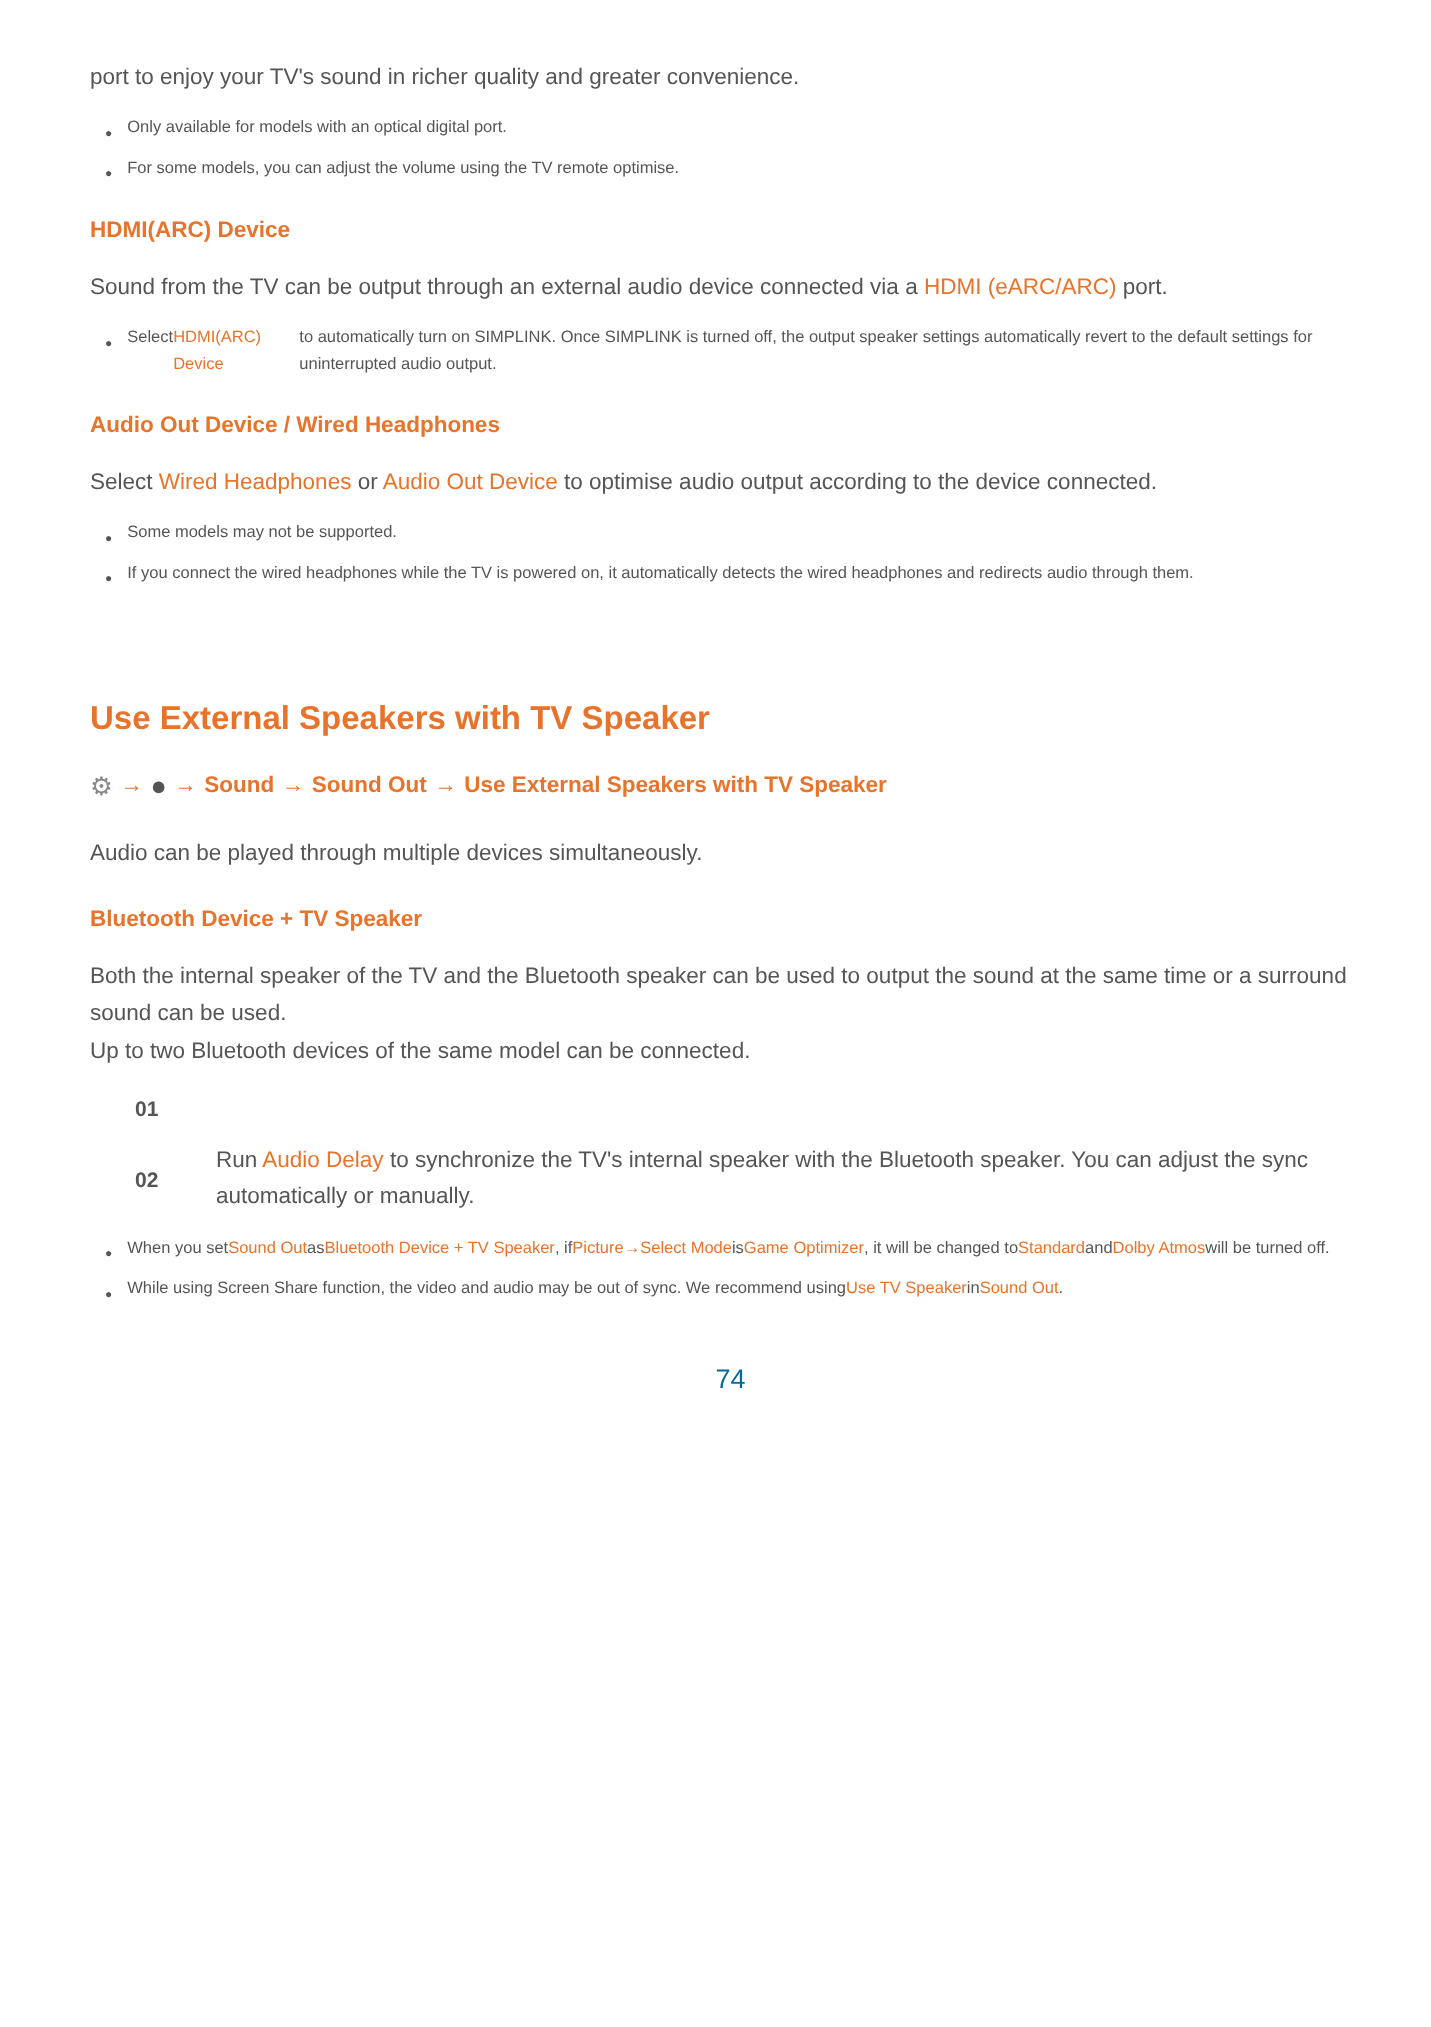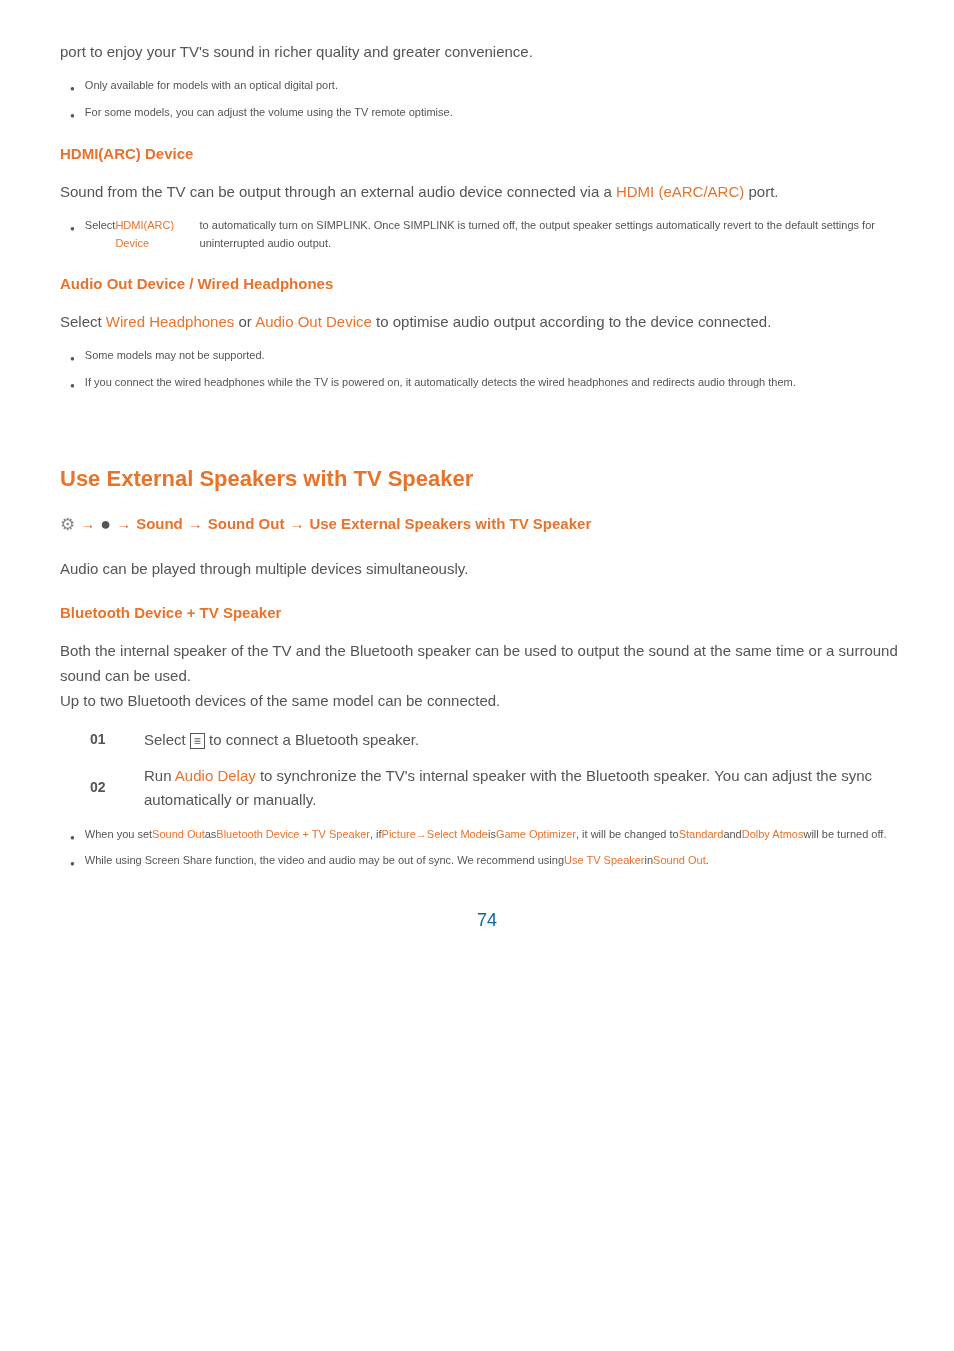--- a/index.html
+++ b/index.html
@@ -205,23 +205,20 @@
     <div class="section-heading">Bluetooth Device + TV Speaker</div>
 
     <p class="text-block">
       Both the internal speaker of the TV and the Bluetooth speaker can be used to output the sound at the same time or a surround sound can be used.<br>
       Up to two Bluetooth devices of the same model can be connected.
     </p>
 
     <ol class="step-list">
       <li class="step-item">
         <span class="step-num">01</span>
-        <span>
-          <span>Select </span><span class="icon-menu">≡</span><span> to connect a Bluetooth speaker.</span>
-        </span>
       </li>
       <li class="step-item">
         <span class="step-num">02</span>
         <span>
           <span>Run </span><span class="accent">Audio Delay</span><span> to synchronize the TV's internal speaker with the Bluetooth speaker. You can adjust the sync automatically or manually.</span>
         </span>
       </li>
     </ol>
 
     <ul class="bullet-list">

